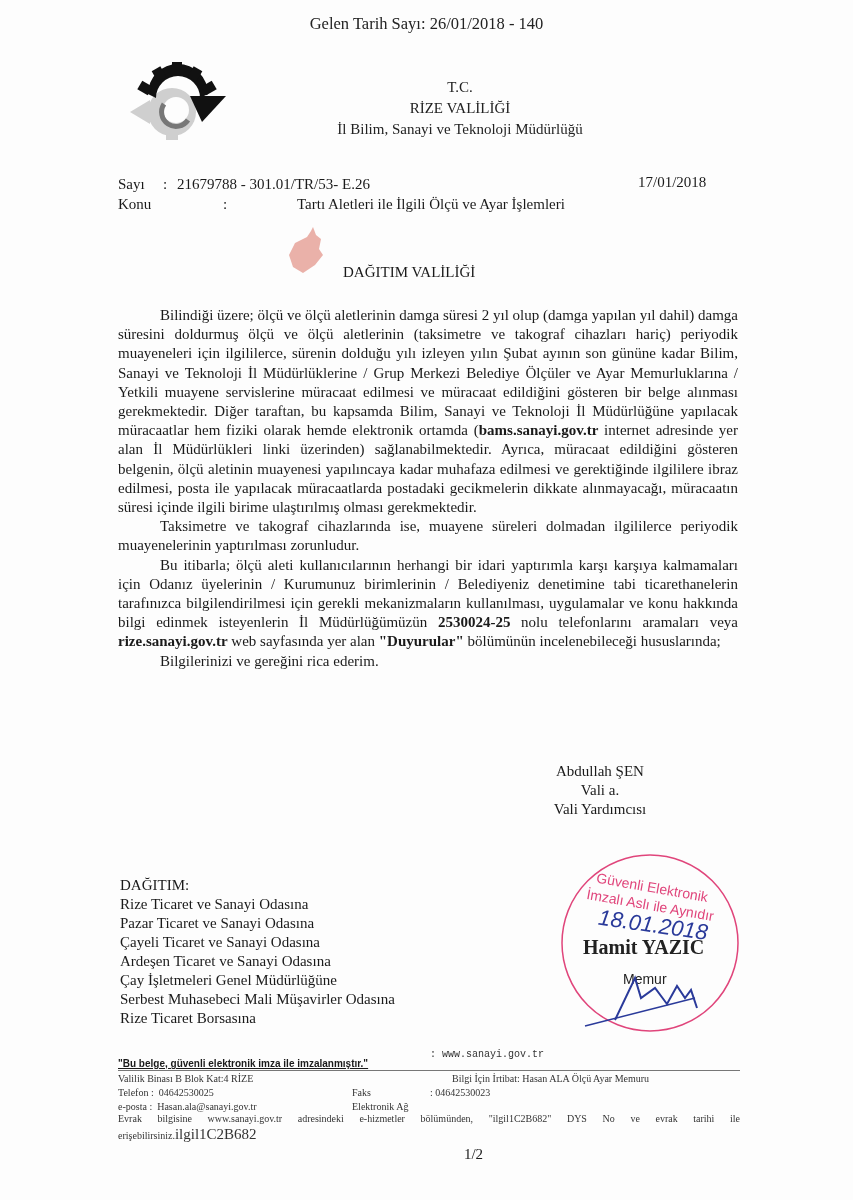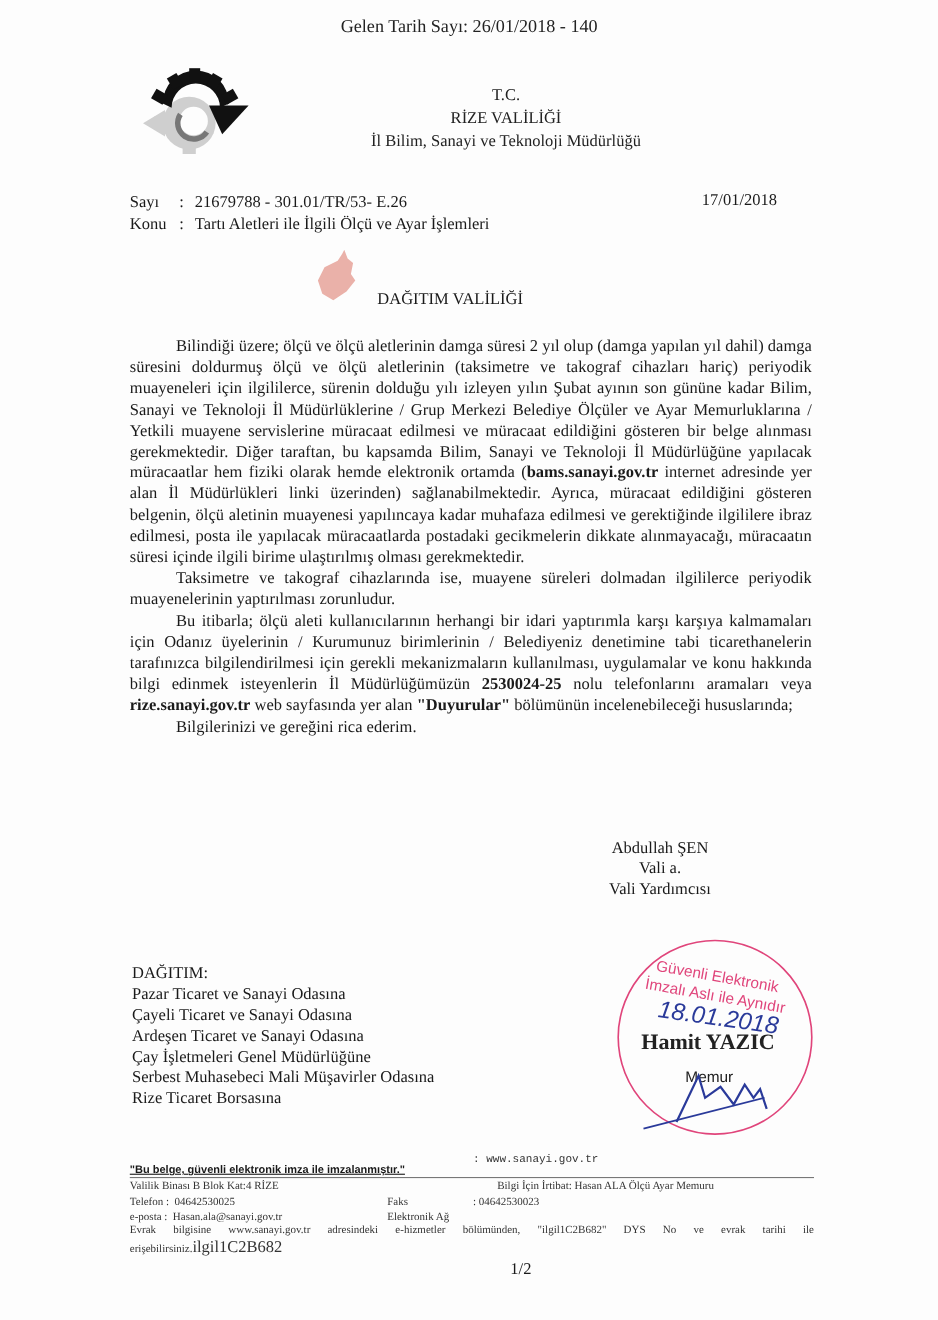--- a/index.html
+++ b/index.html
@@ -6,21 +6,21 @@
   body {
     width: 853px; height: 1200px; background: #fdfdfd;
     font-family: "Liberation Serif", "DejaVu Serif", serif; color: #1a1a1a;
     position: relative; overflow: hidden;
   }
   .abs { position: absolute; }
   .received { left: 0; width: 853px; top: 14px; text-align: center; font-size: 16.5px; color: #222; }
   .logo { left: 130px; top: 60px; width: 100px; height: 80px; }
   .header { left: 250px; width: 420px; top: 77px; text-align: center; font-size: 15px; line-height: 21px; color: #222; }
   .meta { left: 118px; top: 174px; font-size: 15px; line-height: 20px; }
-  .meta .row { display: flex; }
+  .meta .row { display: flex; justify-content: space-between; }
   .meta .lbl { width: 45px; }
   .meta .colon { width: 14px; }
   .meta .val { width: 280px; }
   .date { left: 638px; top: 174px; font-size: 15px; }
   .ink-blot { left: 283px; top: 225px; width: 50px; height: 50px; }
   .distribution-title { left: 343px; top: 264px; font-size: 15px; }
   .body-text {
     left: 118px; width: 620px; top: 306px; font-size: 15px; line-height: 19.2px;
     text-align: justify;
   }
@@ -107,20 +107,21 @@
 </div>
 
 <div class="abs signer">
   <div>Abdullah ŞEN</div>
   <div>Vali a.</div>
   <div>Vali Yardımcısı</div>
 </div>
 
 <div class="abs dist-list">
   <div>DAĞITIM:</div>
+  <div>Rize Ticaret ve Sanayi Odasına</div>
   <div>Pazar Ticaret ve Sanayi Odasına</div>
   <div>Çayeli Ticaret ve Sanayi Odasına</div>
   <div>Ardeşen Ticaret ve Sanayi Odasına</div>
   <div>Çay İşletmeleri Genel Müdürlüğüne</div>
   <div>Serbest Muhasebeci Mali Müşavirler Odasına</div>
   <div>Rize Ticaret Borsasına</div>
 </div>
 
 <svg class="abs stamp" viewBox="0 0 190 190">
   <circle cx="95" cy="95" r="88" fill="none" stroke="#e0457b" stroke-width="1.5"></circle>

